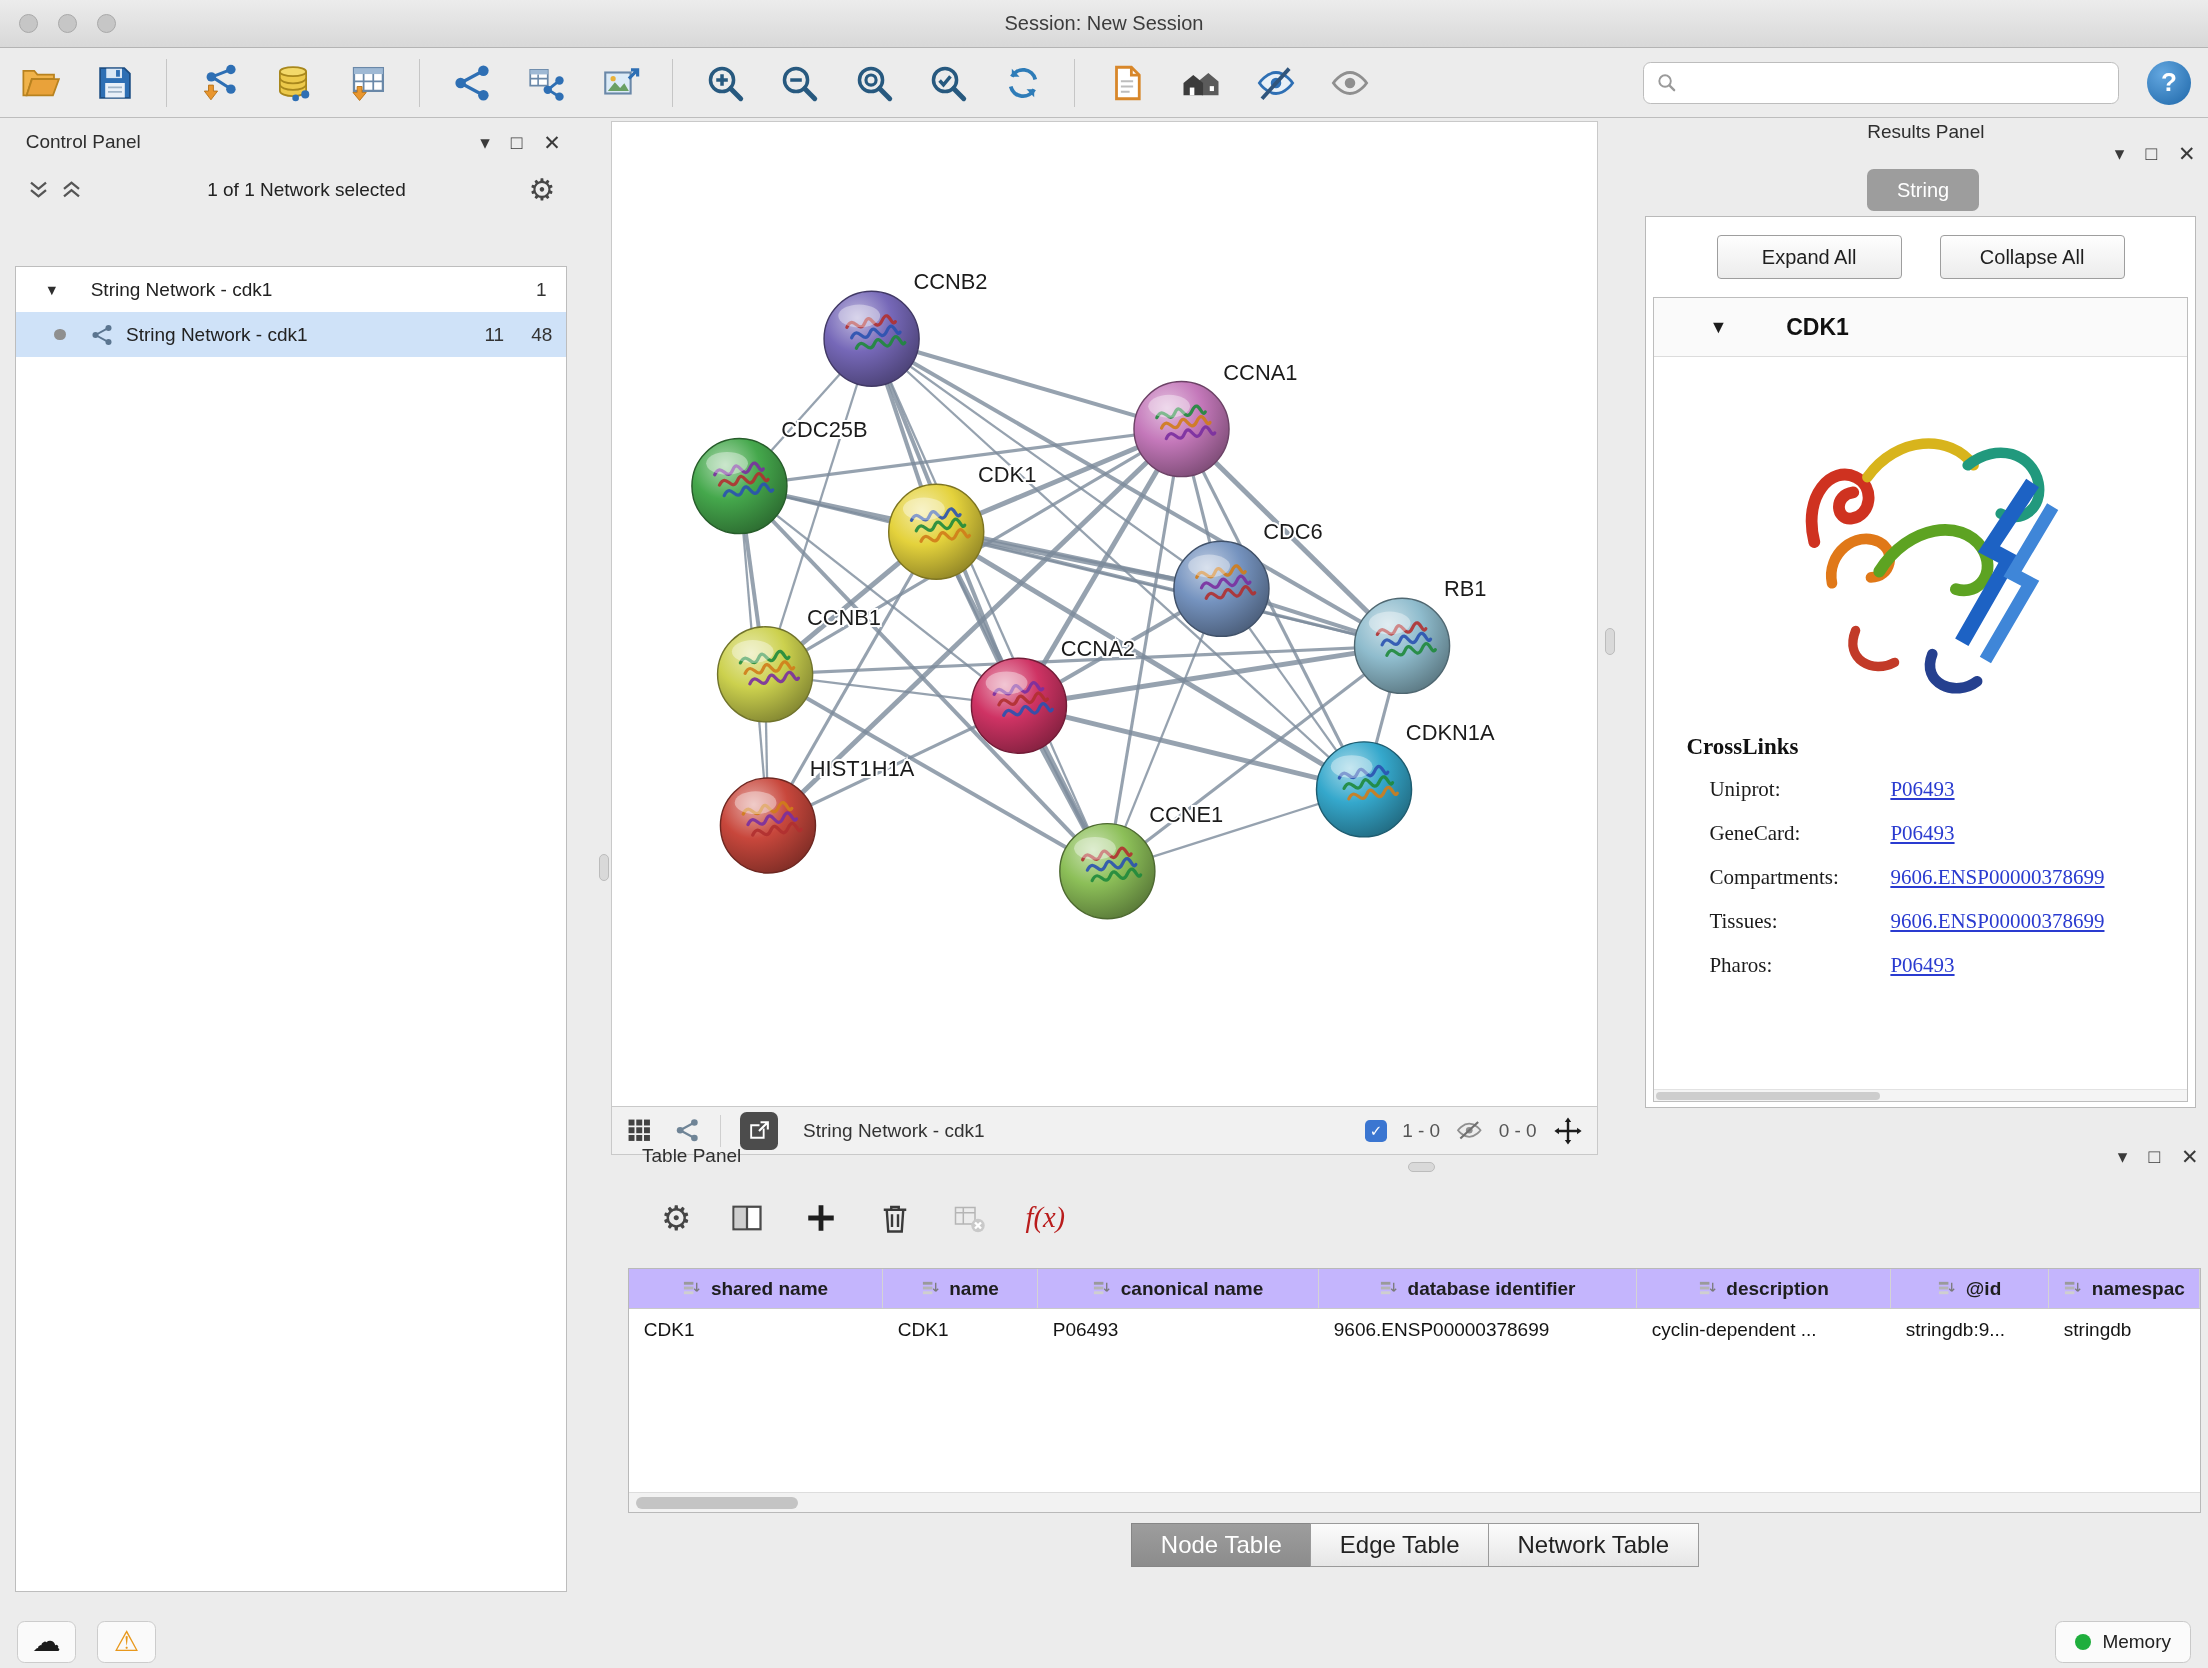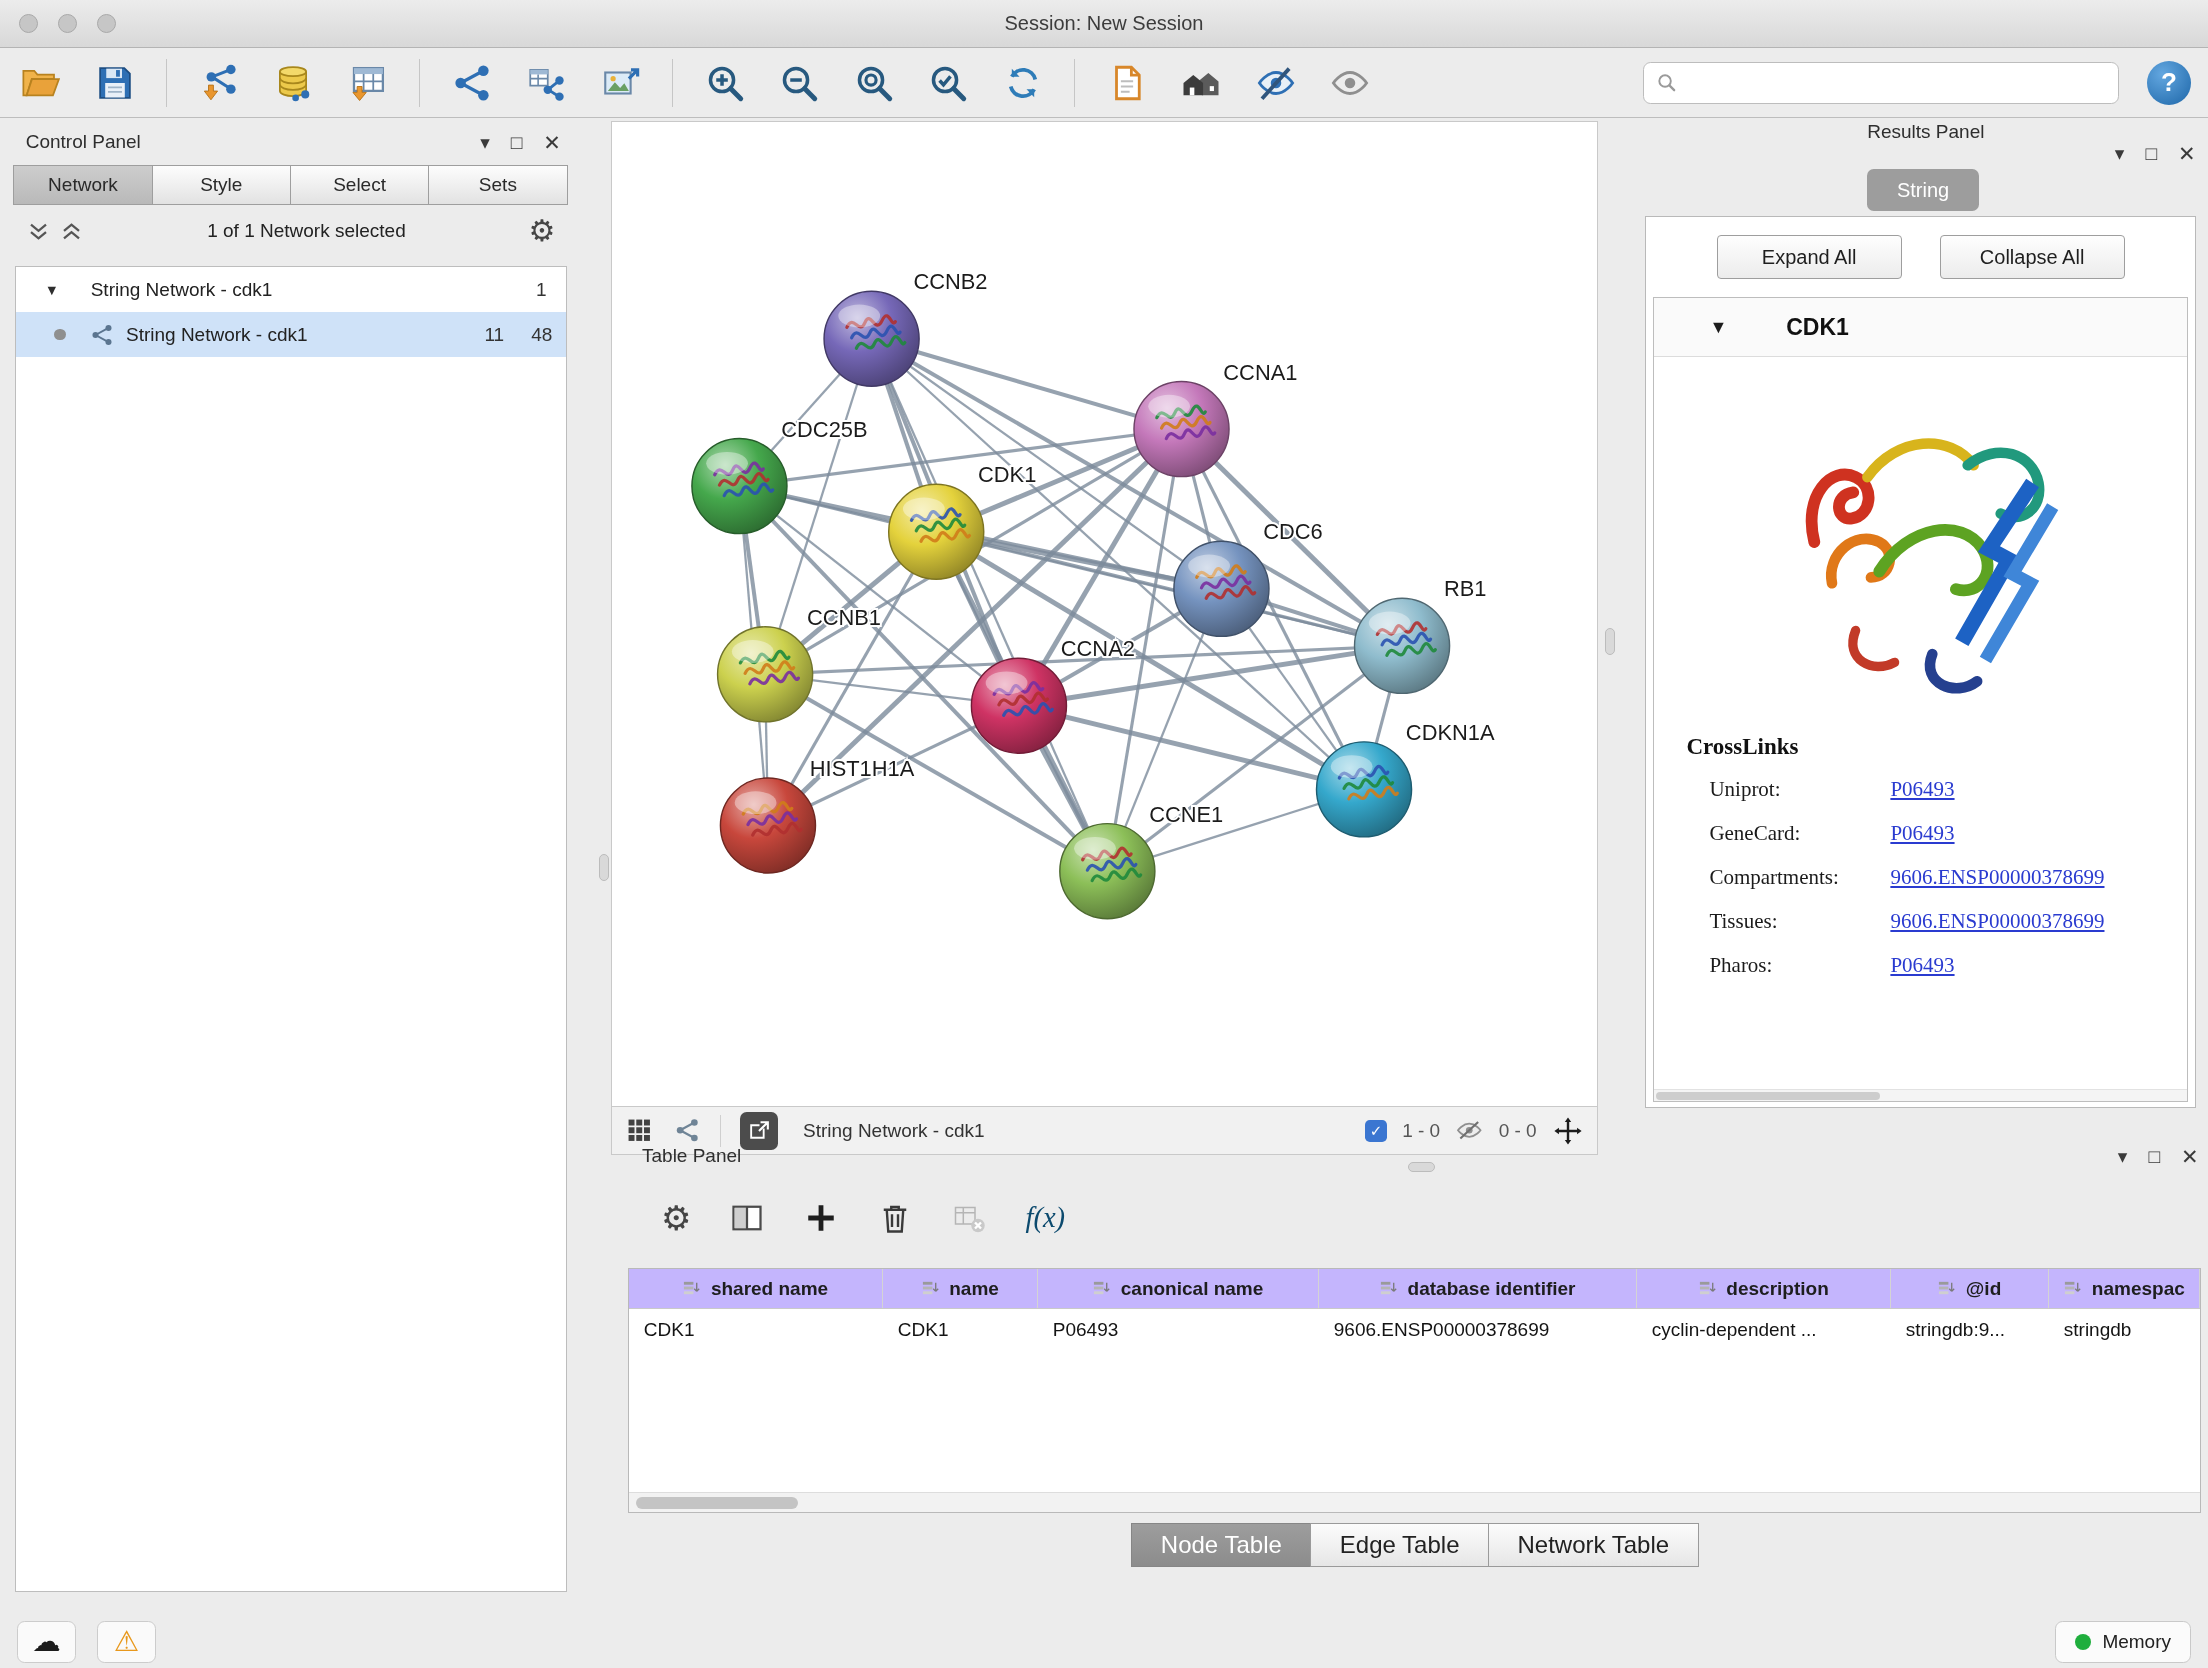--- a/index.html
+++ b/index.html
@@ -84,21 +84,21 @@
   .cl-link { color:#2a3bd0; text-decoration:underline; }
   .hscroll { margin-top:auto; height:12.4px; background:#f4f4f4; border-top:1px solid #e2e2e2; position:relative; }
   .hscroll .thumb { position:absolute; left:1.9px; top:1.9px; height:8.6px; width:42%; background:#cdcdcd; border-radius:4.8px; }
 
   
   .table-panel { position:absolute; left:623px; top:1135px; right:0; height:439px; }
   .table-panel .panel-hdr { padding-left:19px; }
   .tp-toolbar { position:absolute; top:49px; left:38px; height:67px; display:flex; align-items:center; gap:38px; }
   .tp-toolbar .gear { font-size:34px; color:#454545; line-height:1; }
   .tp-icon { width:36px; height:36px; }
-  .fx { font-family:"Liberation Serif","DejaVu Serif",serif; font-style:italic; font-size:28.5px; color:#0c4a6e; }
+  .fx { font-family:"Liberation Serif","DejaVu Serif",serif; font-style:italic; font-size:28.5px; color:#b91c1c; }
   .data-table { position:absolute; left:4.8px; right:6.7px; top:133px; height:245px; border:1px solid #b9b9b9; background:#fff; display:flex; flex-direction:column; }
   .thead, .trow { display:grid; grid-template-columns:254px 155px 281px 318px 254px 158px 1fr; }
   .thead { height:40px; background:#c4b5fd; border-bottom:1px solid #c9c9c9; flex:0 0 auto;font-weight:bold; }
   .th { display:flex; align-items:center; justify-content:center; gap:9.5px; padding:0 7.6px; font-size:19px; color:#1e1e1e; border-right:1px solid #d4d4d4; overflow:hidden; white-space:nowrap; }
   .th svg { width:19px; height:19px; flex:0 0 auto; }
   .trow { height:42px; flex:0 0 auto; }
   .td { display:flex; align-items:center; padding:0 15px; font-size:19px; color:#141414; overflow:hidden; white-space:nowrap; }
   .tbody-space { flex:1; }
   .table-hscroll { height:20px; background:#f2f2f2; border-top:1px solid #ddd; position:relative; flex:0 0 auto; }
   .table-hscroll .thumb { position:absolute; left:7.6px; top:3.8px; width:162px; height:12.4px; background:#c4c4c4; border-radius:6.7px; }
@@ -276,26 +276,20 @@
 </div>
 
 <div class="control-panel">
   <div class="panel-hdr">
     <span>Control Panel</span>
     <span class="hdr-controls">
       <span class="g">▾</span>
       <span class="g">□</span>
       <span class="g x">✕</span>
     </span>
-  </div>
-  <div class="cp-tabs">
-    <div class="cp-tab active">Network</div>
-    <div class="cp-tab">Style</div>
-    <div class="cp-tab">Select</div>
-    <div class="cp-tab">Sets</div>
   </div>
   <div class="cp-selrow">
     <svg class="chev" viewBox="0 0 20 20" fill="none" stroke="#555" stroke-width="1.8">
         <path d="M4 4.5l6 5 6-5M4 10.5l6 5 6-5"></path>
       </svg>
     <svg class="chev" viewBox="0 0 20 20" fill="none" stroke="#555" stroke-width="1.8">
         <path d="M4 15.5l6-5 6 5M4 9.5l6-5 6 5"></path>
       </svg>
     <span class="sel-text">1 of 1 Network selected</span>
     <span class="gear">⚙</span>

